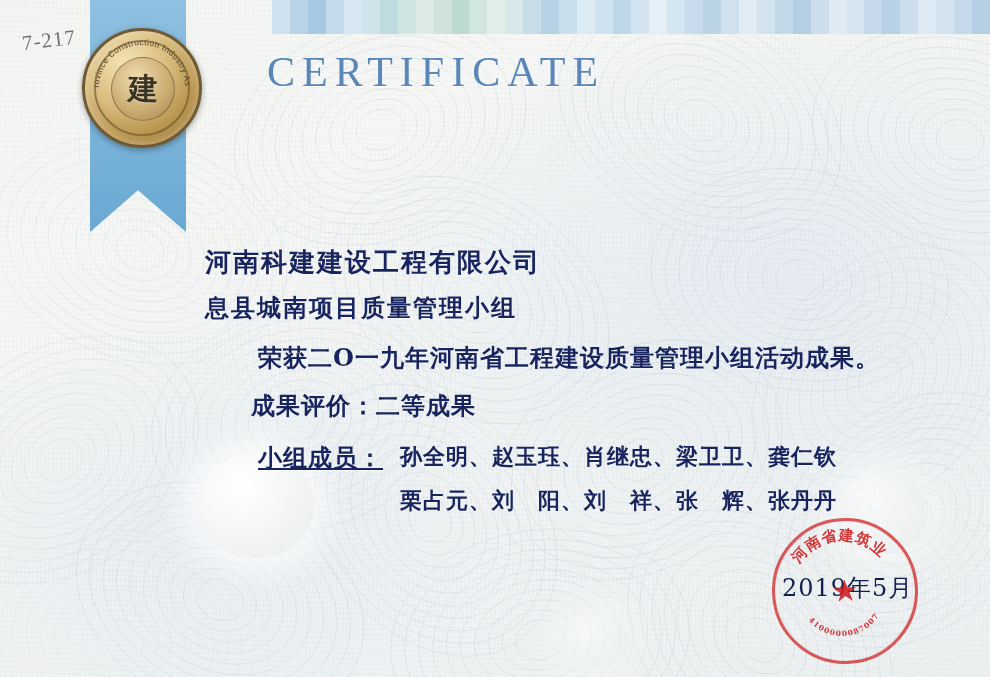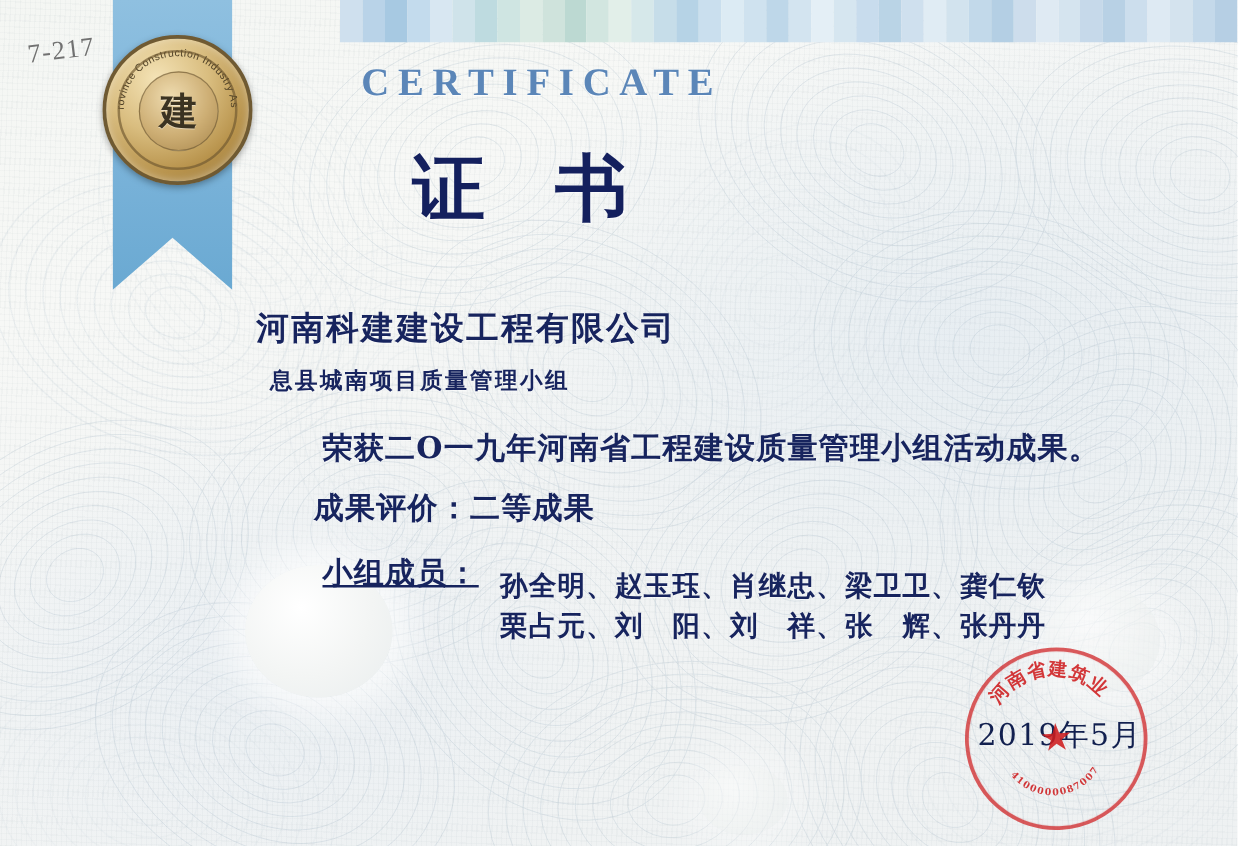--- a/index.html
+++ b/index.html
@@ -137,27 +137,27 @@
     font-size: 21px;
     color: #5a5a5a;
     transform: rotate(-7deg);
     opacity: 0.85;
     letter-spacing: 1px;
   }
 
   
   .cert-en {
     position: absolute;
-    left: 289px;
+    left: 267px;
     top: 48px;
     font-family: "Liberation Serif", serif;
-    font-size: 31px;
+    font-size: 42px;
     letter-spacing: 7px;
     color: #5b86b8;
-    font-weight: bold;
+    font-weight: normal;
     text-shadow: 0 1px 0 rgba(255,255,255,0.8);
   }
   .cert-cn {
     position: absolute;
     left: 330px;
     top: 112px;
     font-family: "DejaVu Serif", serif;
     font-size: 58px;
     font-weight: bold;
     color: #14205e;
@@ -173,25 +173,25 @@
     width: 990px;
   }
   .line {
     font-family: "DejaVu Serif", serif;
     color: #17245e;
     font-weight: bold;
     text-shadow: 0 1px 0 rgba(255,255,255,0.5);
     white-space: nowrap;
   }
   .l-org   { position:absolute; left:205px; top: 15px; font-size: 26px; letter-spacing: 2px; }
-  .l-team  { position:absolute; left:205px; top: 62px; font-size: 18px; letter-spacing: 2px; margin-left: 11px; }
+  .l-team  { position:absolute; left:205px; top: 62px; font-size: 24px; letter-spacing: 2px; }
   .l-award { position:absolute; left:258px; top:112px; font-size: 24px; letter-spacing: 1px; }
   .l-grade { position:absolute; left:251px; top:160px; font-size: 24px; letter-spacing: 1px; }
   .l-mem-label { position:absolute; left:258px; top:212px; font-size: 24px; letter-spacing: 1px; text-decoration: underline; }
-  .l-mem-1 { position:absolute; left:400px; top:212px; font-size: 22px; letter-spacing: 1px; margin-top: 12px; }
+  .l-mem-1 { position:absolute; left:400px; top:212px; font-size: 22px; letter-spacing: 1px; }
   .l-mem-2 { position:absolute; left:400px; top:256px; font-size: 22px; letter-spacing: 1px; }
 
   
   .date {
     position: absolute;
     left: 782px;
     top: 572px;
     font-family: "DejaVu Serif", serif;
     font-size: 24px;
     font-weight: normal;
@@ -338,21 +338,20 @@
       </svg>
     </div>
     <div class="seal-core">
       <div class="seal-glyph">建</div>
     </div>
   </div>
 
   <div class="pencil-note">7-217</div>
 
   <div class="cert-en">CERTIFICATE</div>
-  <div class="cert-cn">证书</div>
 
   <div class="body-text">
     <div class="line l-org">河南科建建设工程有限公司</div>
     <div class="line l-team">息县城南项目质量管理小组</div>
     <div class="line l-award">荣获二O一九年河南省工程建设质量管理小组活动成果。</div>
     <div class="line l-grade">成果评价：二等成果</div>
     <div class="line l-mem-label">小组成员：</div>
     <div class="line l-mem-1">孙全明、赵玉珏、肖继忠、梁卫卫、龚仁钦</div>
     <div class="line l-mem-2">栗占元、刘　阳、刘　祥、张　辉、张丹丹</div>
   </div>

